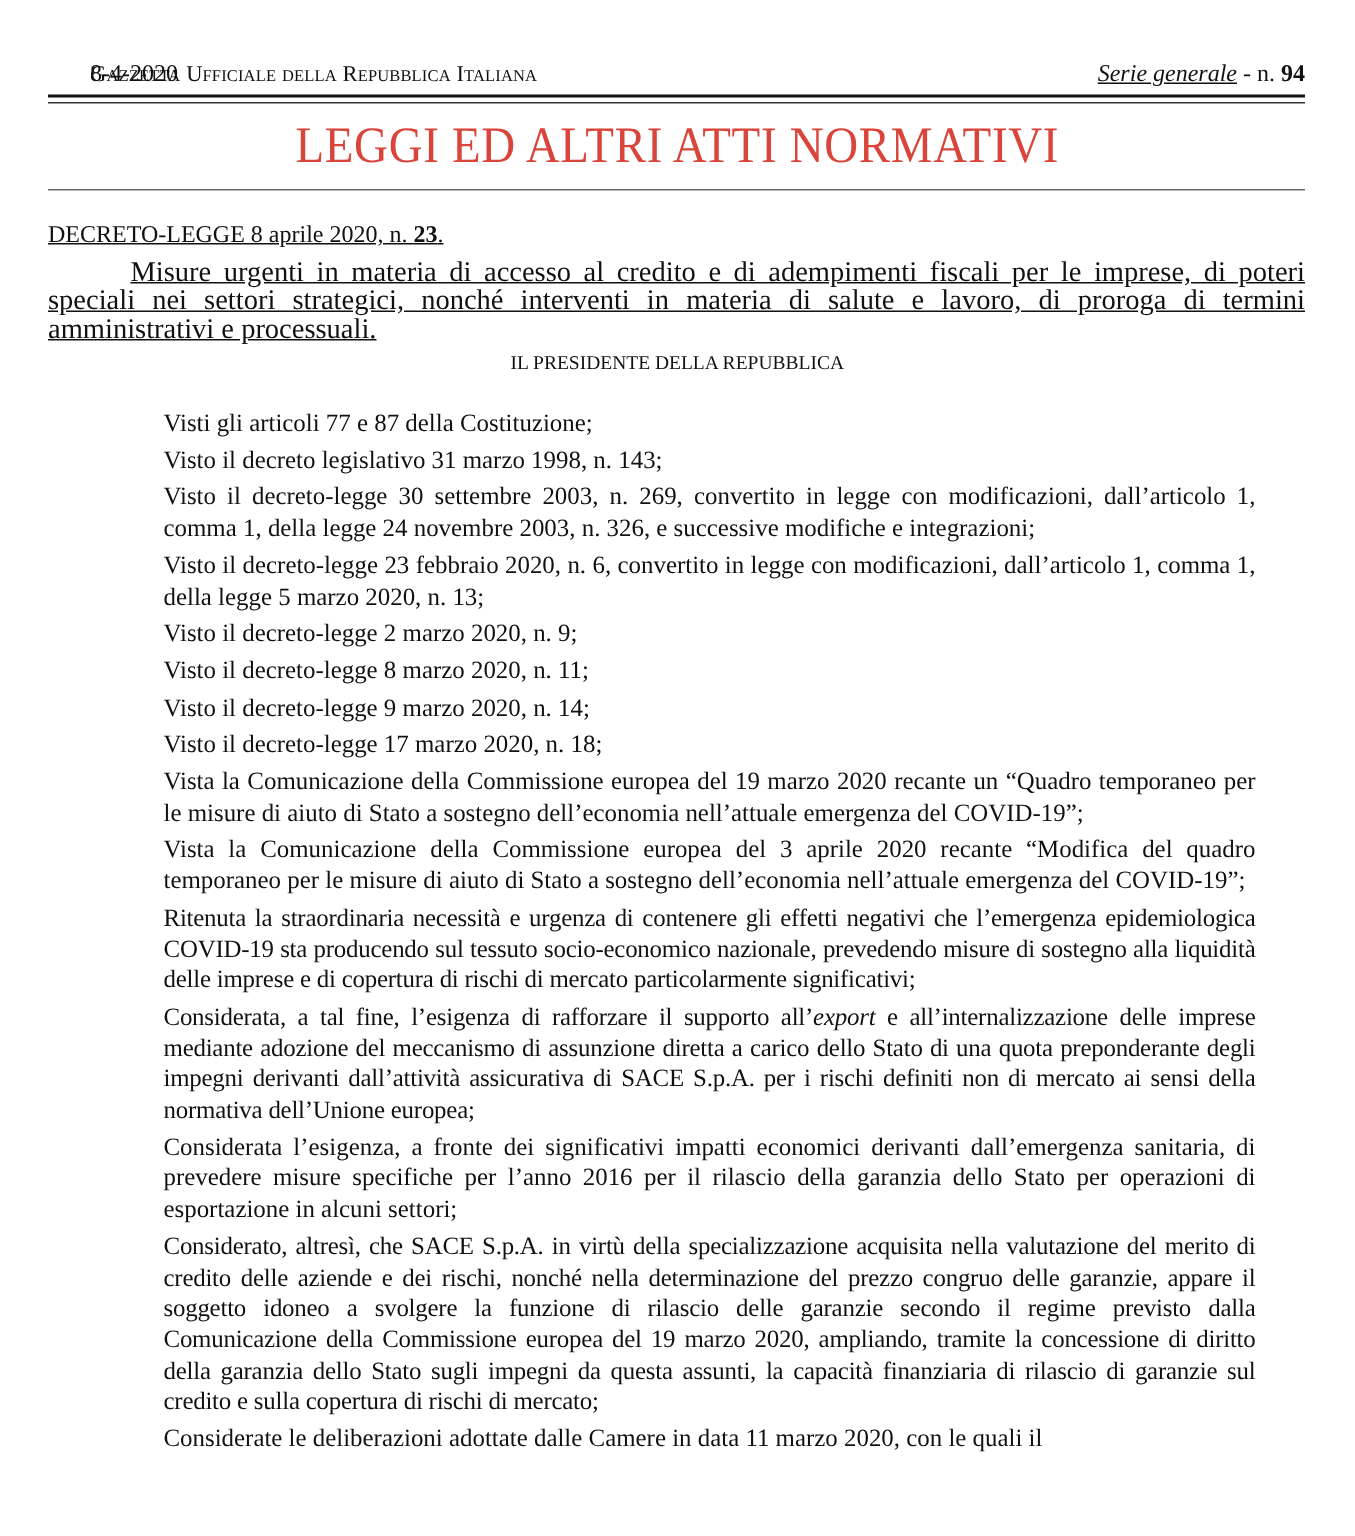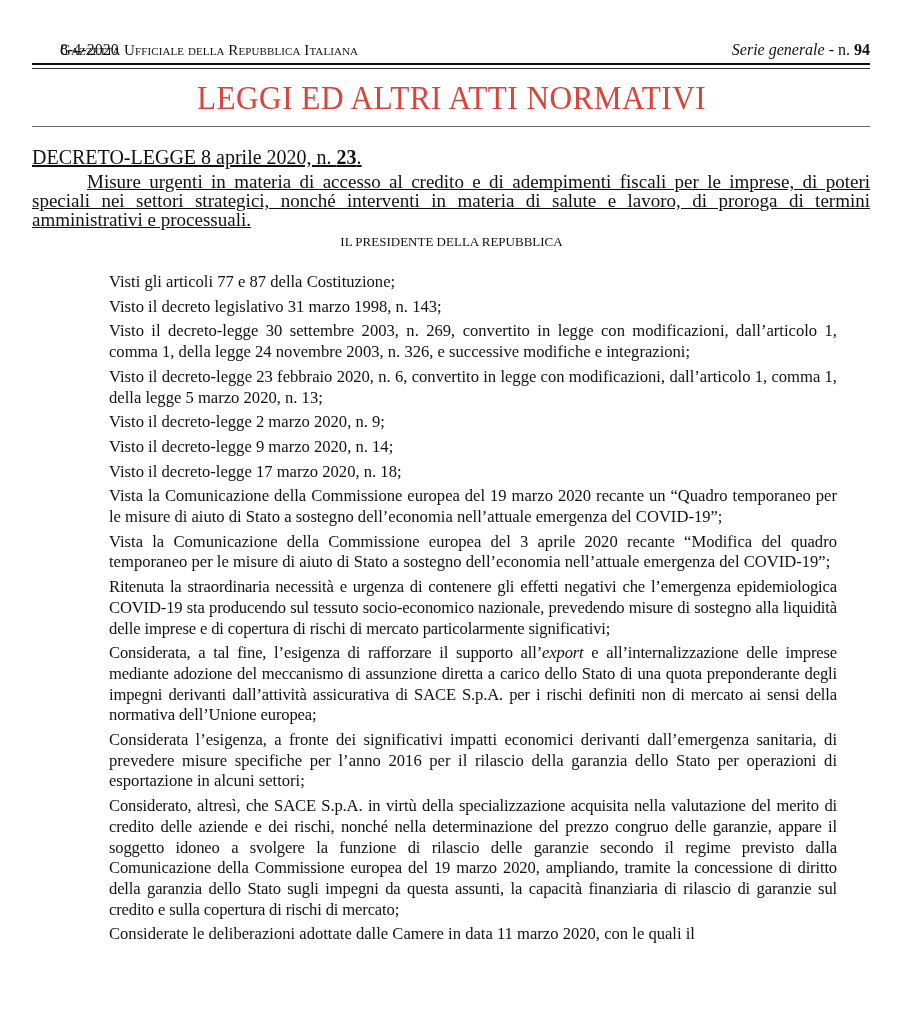--- a/index.html
+++ b/index.html
@@ -7,37 +7,37 @@
     width: 903px; height: 1024px; overflow: hidden; position: relative;
     font-family: "Liberation Serif", serif; color: #111;
   }
   .header {
     position: absolute; left: 32px; right: 33px; top: 40px; height: 20px;
     font-size: 16px; line-height: 20px; margin-left: 28px;
   }
   .header .date { position: absolute; left: 0; top: 0; }
   .header .gazette { position: absolute; left: 0; right: 0; text-align: left; font-variant: small-caps; font-size: 15px; letter-spacing: 0.1px; }
   .header .series { position: absolute; right: 0; top: 0; }
-  .header .series .it { font-style: italic; }
+  .header .series .it { font-style: italic; text-decoration: underline; }
   .header .series .num { font-weight: bold; text-align: right; }
   .rule-double {
     position: absolute; left: 32px; right: 33px; top: 63px; height: 6px;
     border-top: 2px solid #111; border-bottom: 1px solid #333; box-sizing: border-box;
   }
   .section-title {
     position: absolute; left: 0; right: 0; top: 76px; text-align: center;
     font-size: 34px; line-height: 44px; color: #d9453b; letter-spacing: 0.5px;
     transform: scaleX(0.92); transform-origin: center;
   }
   .rule-single {
     position: absolute; left: 32px; right: 33px; top: 126px; height: 0;
     border-top: 1px solid #666;
   }
   .decree-id {
-    position: absolute; left: 32px; top: 148px; font-size: 20px; line-height: 18px;
+    position: absolute; left: 32px; top: 148px; font-size: 16px; line-height: 18px;
     text-decoration: underline;
   }
   .decree-id b { font-weight: bold; }
   .decree-subject {
     position: absolute; left: 32px; right: 33px; top: 172px;
     font-size: 19px; line-height: 19px; font-weight: normal; text-align: justify;
     text-indent: 55px;
   }
   .decree-subject span { text-decoration: underline; }
   .president {
@@ -69,20 +69,21 @@
 <div class="decree-subject"><span>Misure urgenti in materia di accesso al credito e di adempimenti fiscali per le imprese, di poteri speciali nei settori strategici, nonché interventi in materia di salute e lavoro, di proroga di termini amministrativi e processuali.</span></div>
 
 <div class="president">IL PRESIDENTE DELLA REPUBBLICA</div>
 
 <div class="body">
   <p>Visti gli articoli 77 e 87 della Costituzione;</p>
   <p>Visto il decreto legislativo 31 marzo 1998, n. 143;</p>
   <p>Visto il decreto-legge 30 settembre 2003, n. 269, convertito in legge con modificazioni, dall’articolo 1, comma 1, della legge 24 novembre 2003, n. 326, e successive modifiche e integrazioni;</p>
   <p>Visto il decreto-legge 23 febbraio 2020, n. 6, convertito in legge con modificazioni, dall’articolo 1, comma 1, della legge 5 marzo 2020, n. 13;</p>
   <p>Visto il decreto-legge 2 marzo 2020, n. 9;</p>
+  <p>Visto il decreto-legge 8 marzo 2020, n. 11;</p>
   <p>Visto il decreto-legge 9 marzo 2020, n. 14;</p>
   <p>Visto il decreto-legge 17 marzo 2020, n. 18;</p>
   <p>Vista la Comunicazione della Commissione europea del 19 marzo 2020 recante un “Quadro temporaneo per le misure di aiuto di Stato a sostegno dell’economia nell’attuale emergenza del COVID-19”;</p>
   <p>Vista la Comunicazione della Commissione europea del 3 aprile 2020 recante “Modifica del quadro temporaneo per le misure di aiuto di Stato a sostegno dell’economia nell’attuale emergenza del COVID-19”;</p>
   <p class="tight">Ritenuta la straordinaria necessità e urgenza di contenere gli effetti negativi che l’emergenza epidemiologica COVID-19 sta producendo sul tessuto socio-economico nazionale, prevedendo misure di sostegno alla liquidità delle imprese e di copertura di rischi di mercato particolarmente significativi;</p>
   <p class="tight"><span>Considerata, a tal fine, l’esigenza di rafforzare il supporto all’</span><i>export</i><span> e all’internalizzazione delle imprese mediante adozione del meccanismo di assunzione diretta a carico dello Stato di una quota preponderante degli impegni derivanti dall’attività assicurativa di SACE S.p.A. per i rischi definiti non di mercato ai sensi della normativa dell’Unione europea;</span></p>
   <p>Considerata l’esigenza, a fronte dei significativi impatti economici derivanti dall’emergenza sanitaria, di prevedere misure specifiche per l’anno 2016 per il rilascio della garanzia dello Stato per operazioni di esportazione in alcuni settori;</p>
   <p class="tight">Considerato, altresì, che SACE S.p.A. in virtù della specializzazione acquisita nella valutazione del merito di credito delle aziende e dei rischi, nonché nella determinazione del prezzo congruo delle garanzie, appare il soggetto idoneo a svolgere la funzione di rilascio delle garanzie secondo il regime previsto dalla Comunicazione della Commissione europea del 19 marzo 2020, ampliando, tramite  la concessione di diritto della garanzia dello Stato sugli impegni da questa assunti, la capacità finanziaria di rilascio di garanzie sul credito e sulla copertura di rischi di mercato;</p>
   <p>Considerate le deliberazioni adottate dalle Camere in data 11 marzo 2020, con le quali il</p>
 </div>

